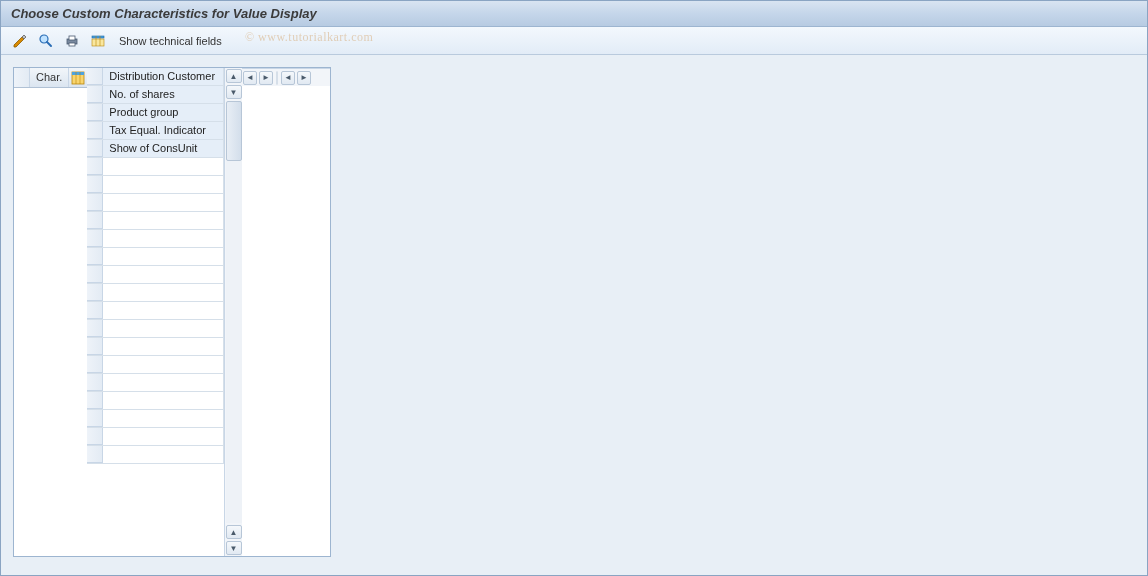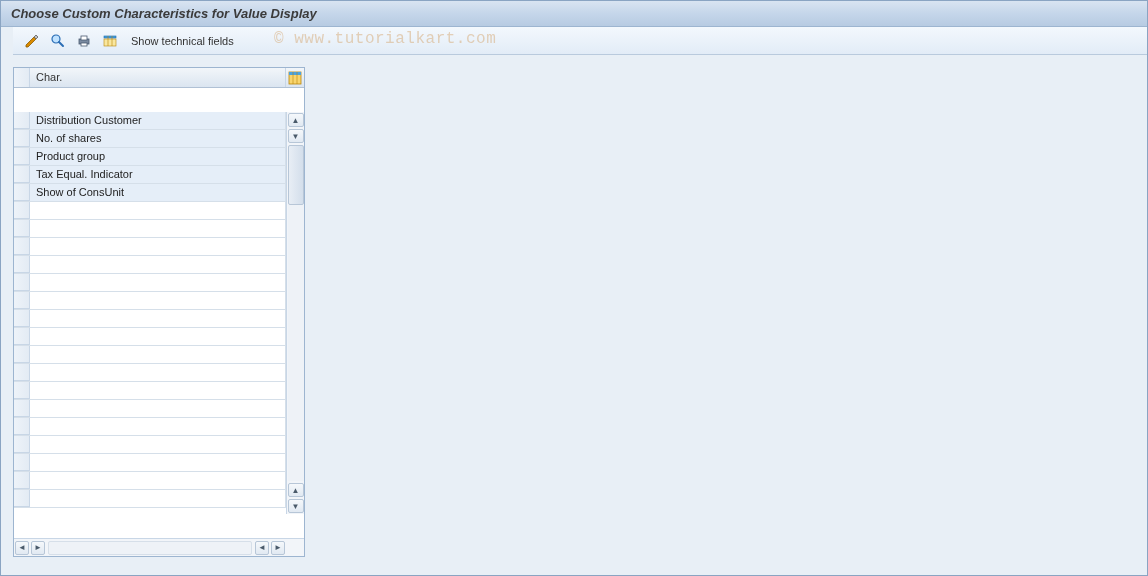--- a/index.html
+++ b/index.html
@@ -28,60 +28,58 @@
   }
   .toolbar {
     background: linear-gradient(to bottom, #f3f8fd 0%, #e2ecf7 100%);
     border-bottom: 1px solid #b9cadd;
     height: 28px;
     display: flex;
     align-items: center;
     padding: 12px 8px;
     gap: 4px;
     position: relative;
-    margin-left: 12px;
   }
   .tool-btn {
     width: 22px;
     height: 22px;
     display: inline-flex;
     align-items: center;
     justify-content: center;
     border: 1px solid transparent;
     border-radius: 2px;
     cursor: pointer;
   }
   .tool-text {
     margin-left: 6px;
     color: #333;
     font-size: 11px;
     cursor: pointer;
   }
   .watermark {
     position: absolute;
-    left: 261px;
+    left: 244px;
     top: 3px;
-    font-size: 16px;
+    font-size: 12px;
     color: rgba(210, 160, 100, 0.45);
-    font-family: Liberation Mono, monospace;
+    font-family: Liberation Serif, serif;
     letter-spacing: 0.5px;
     pointer-events: none;
   }
   .content {
     padding: 12px;
   }
   .grid-wrap {
-    width: 292px;
+    width: 318px;
     height: 490px;
     border: 1px solid #9db5d0;
     background: #fff;
     position: relative;
     display: flex;
-    flex-direction: column;
-    gap: 24px;
+    flex-direction: row;
   }
   .grid-header {
     display: flex;
     height: 20px;
     background: linear-gradient(to bottom, #f2f6fa, #dbe5f0);
     border-bottom: 1px solid #b0c1d5;
     flex: 0 0 auto;
   }
   .row-handle-col {
     width: 16px;

